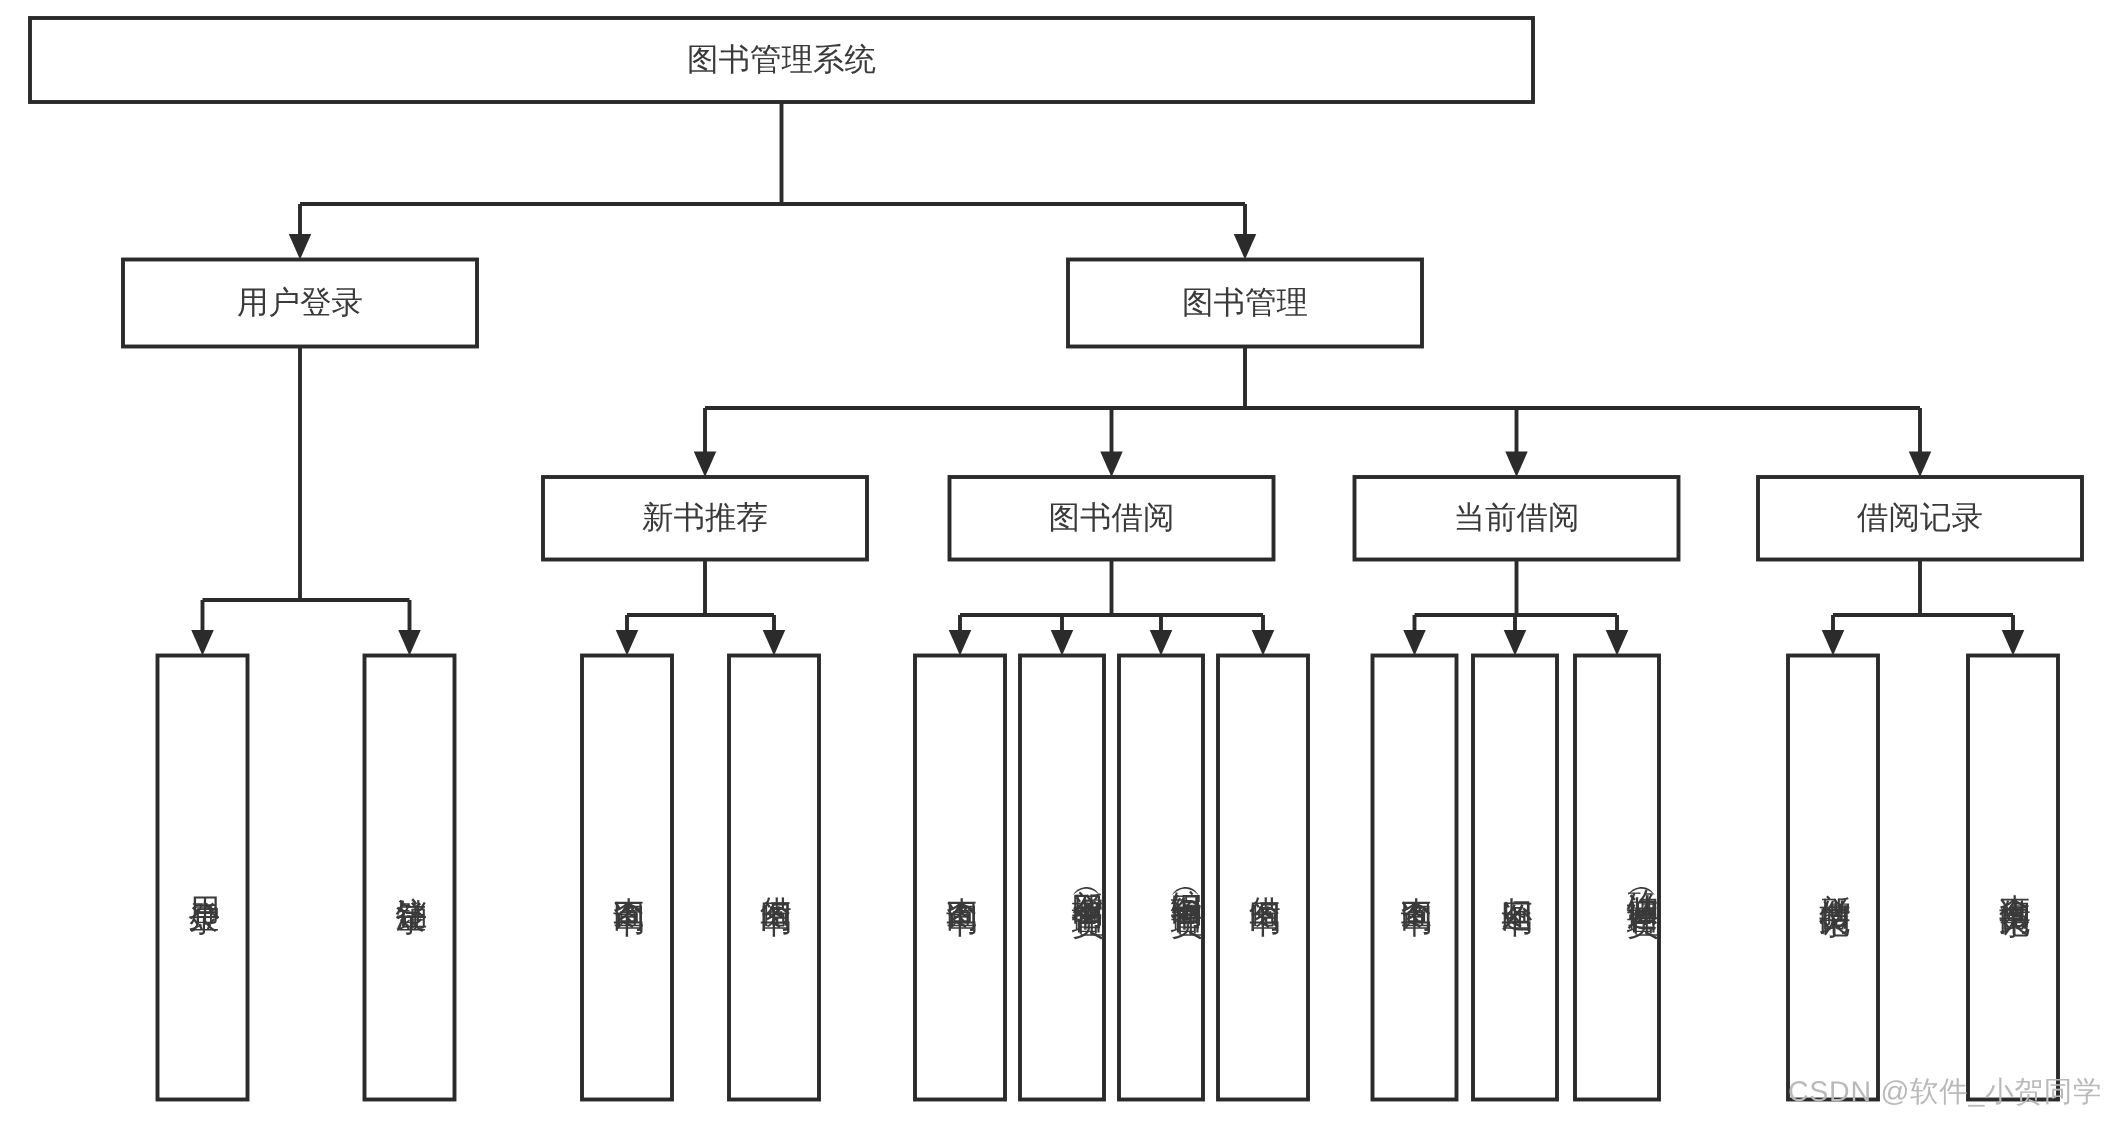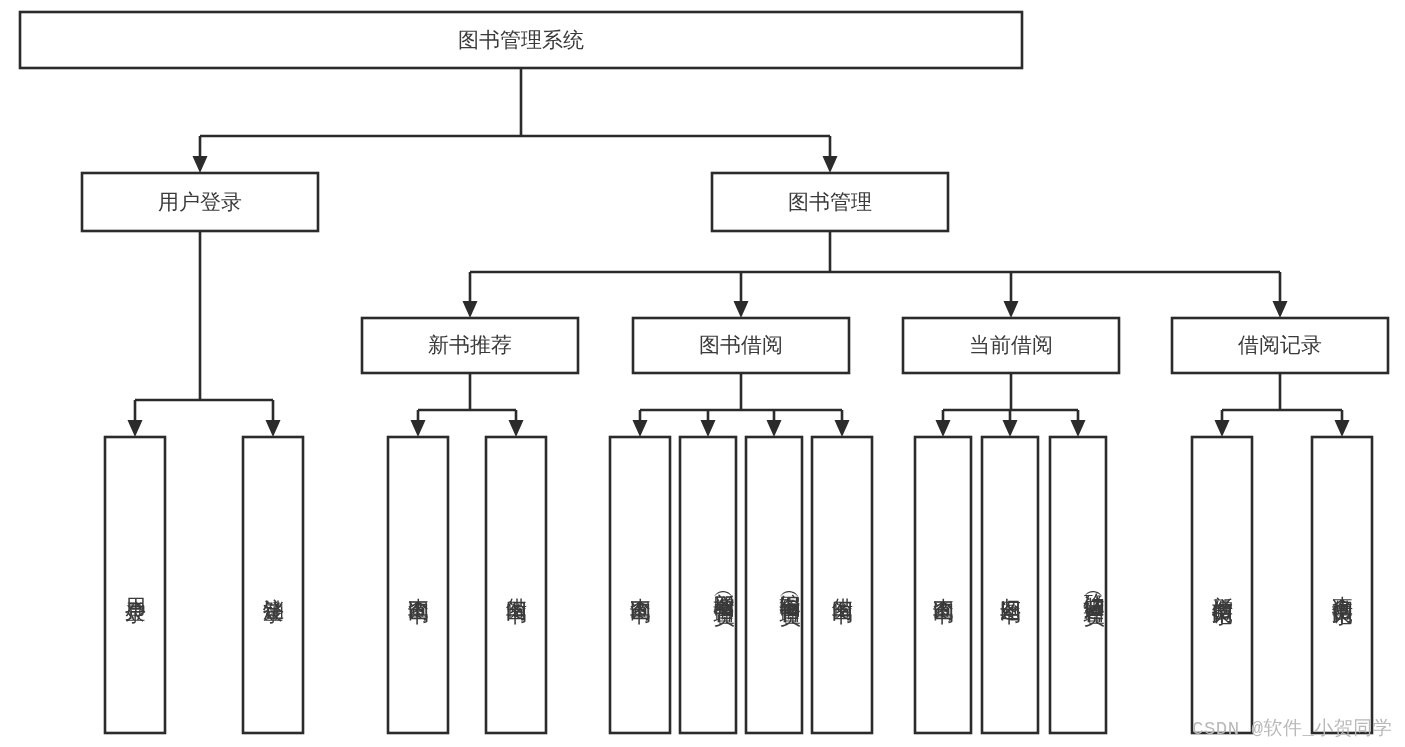--- a/index.html
+++ b/index.html
@@ -62,21 +62,21 @@
     display: flex;
     align-items: flex-start;
     justify-content: center;
     pointer-events: none;
   }
   .vlabel.centered {
     align-items: center;
   }
   .watermark {
     position: absolute;
-    font-family: Liberation Mono, monospace;
+    font-family: Liberation Sans, sans-serif;
     font-size: 19px;
     color: #b9b9b9;
     white-space: nowrap;
     letter-spacing: 0.5px;
   }
 </style>
 </head>
 <body>
 
 <div id="diagram-root">

